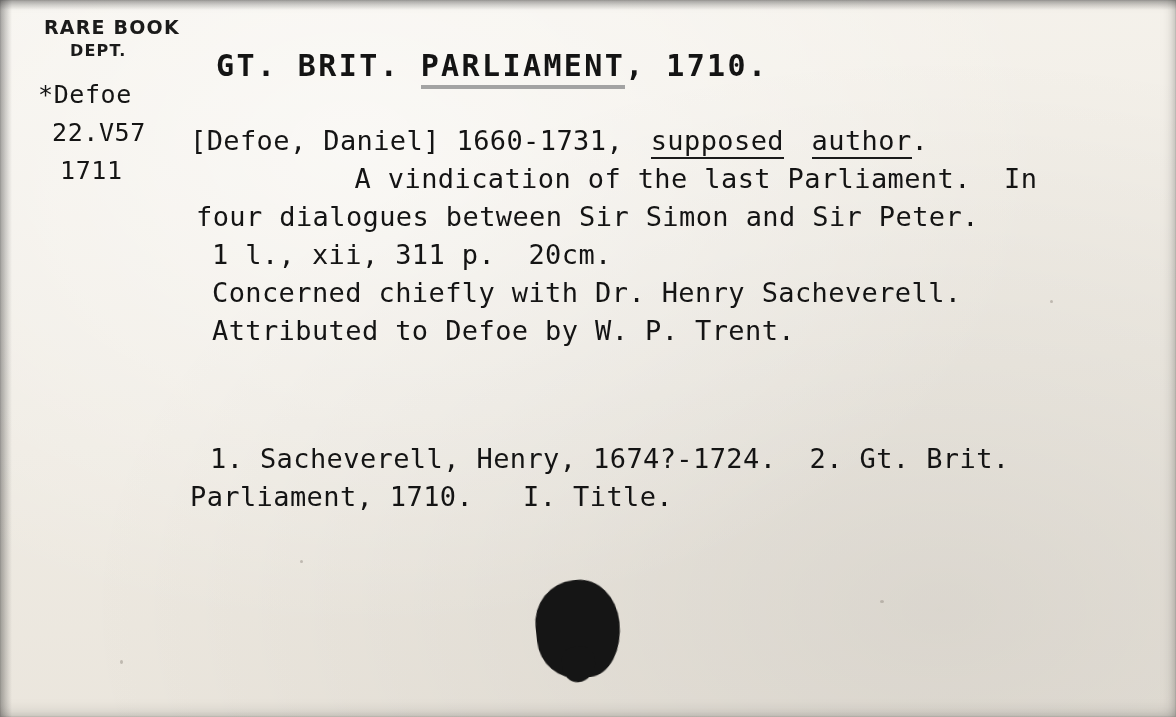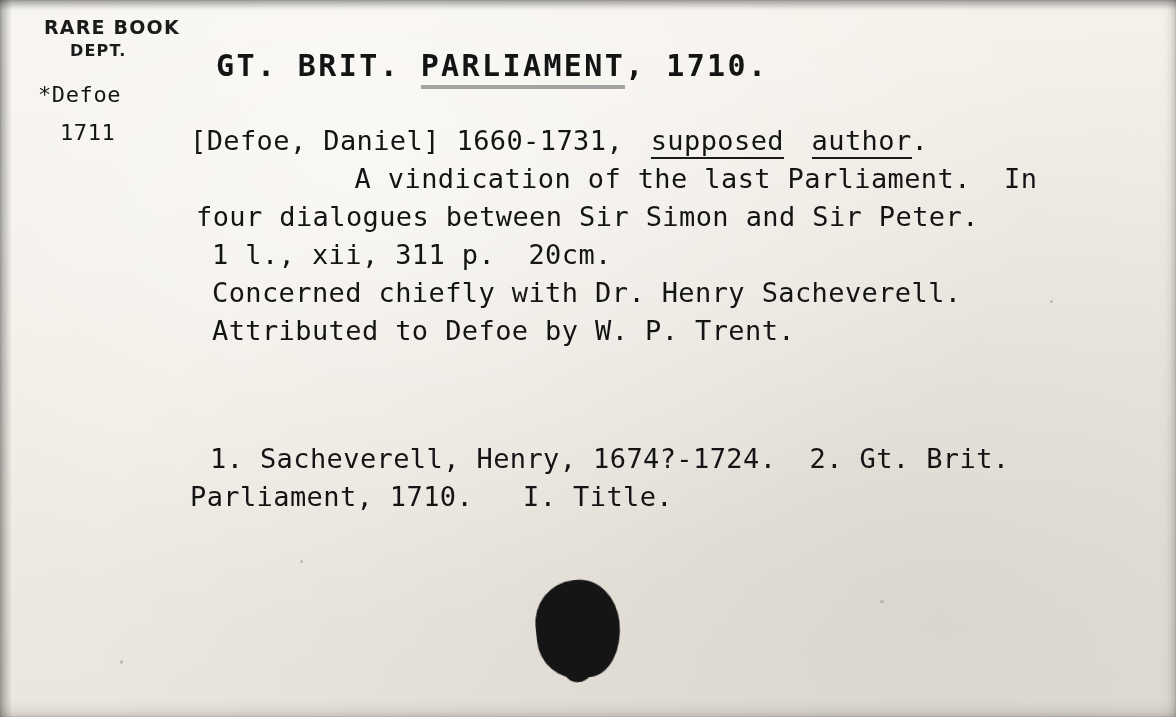--- a/index.html
+++ b/index.html
@@ -71,21 +71,21 @@
   #stamp-line2 {
     margin-left: 26px;
     margin-top: 6px;
     font-size: 16px;
   }
 
   #callnum {
     position: absolute;
     left: 38px;
     top: 76px;
-    font-size: 22px;
+    font-size: 25px;
     line-height: 38px;
     letter-spacing: 0.6px;
   }
   #callnum div { white-space: pre; }
   #callnum .cn-author { margin-left: 0px; }
   #callnum .cn-class  { margin-left: 14px; }
   #callnum .cn-year   { margin-left: 22px; }
 
   
   #heading {
@@ -165,20 +165,21 @@
 
   <div id="paper-texture"></div>
 
   <div id="stamp-block">
     <div id="stamp-line1">RARE BOOK</div>
     <div id="stamp-line2">DEPT.</div>
   </div>
 
   <div id="callnum">
     <div class="cn-author">*Defoe</div>
+    <div class="cn-class">22.V57</div>
     <div class="cn-year">1711</div>
   </div>
 
   <div id="heading">
     <span>GT. BRIT. </span><span class="underlined">PARLIAMENT</span><span>, 1710.</span>
   </div>
 
   <div id="body-text">
     <div class="ln ind1"><span>[Defoe, Daniel] 1660-1731, </span><u class="plain">supposed</u><span> </span><u class="plain">author</u><span>.</span></div>
     <div class="ln ind4">A vindication of the last Parliament.  In</div>

